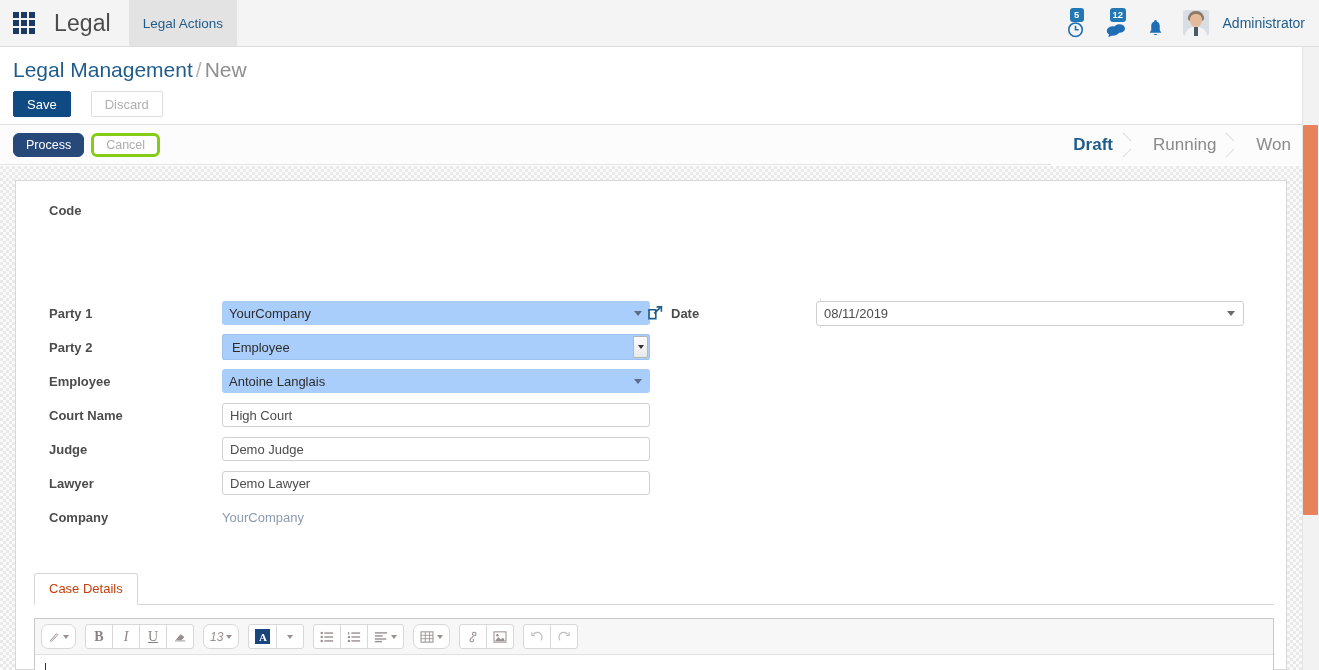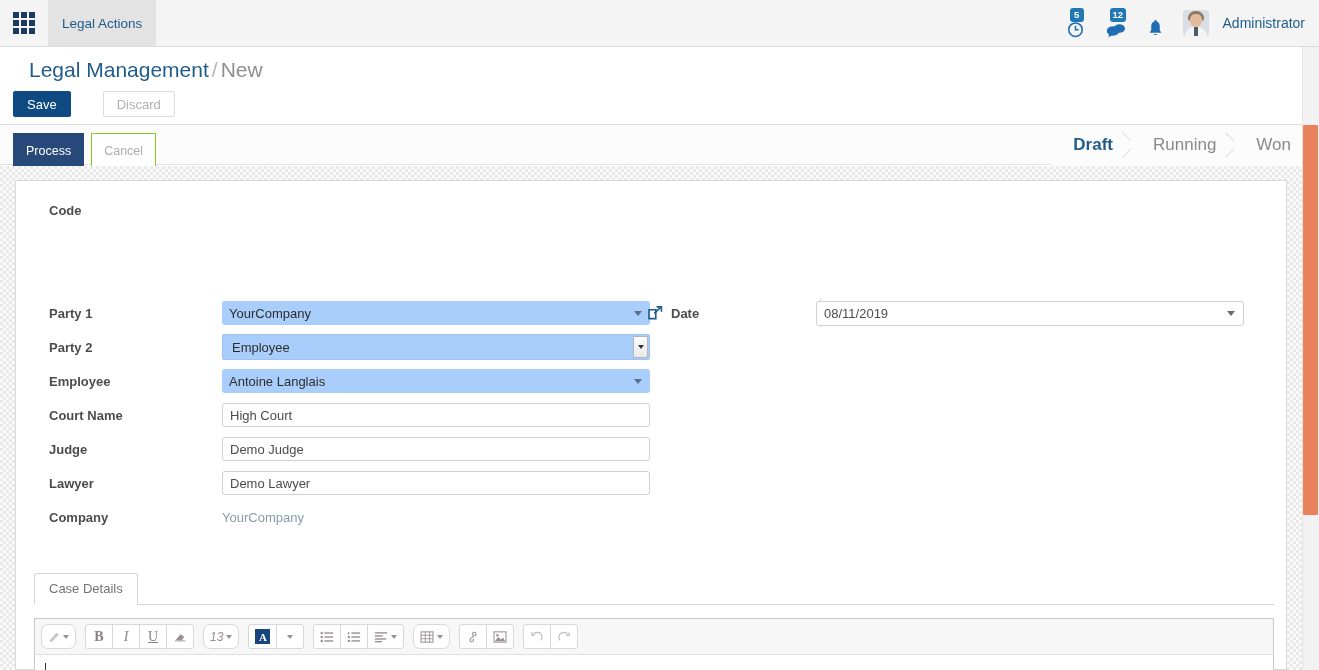--- a/index.html
+++ b/index.html
@@ -64,47 +64,47 @@
     background: #4a5a6a; }
   .user-name { font-size: 14px; color: #1f5c8b; cursor: pointer; }
 
   
   .cp-head {
     position: absolute; top: 47px; left: 0; width: 1319px; height: 78px;
     background: #ffffff;
     border-bottom: 1px solid #e0e0e0;
   }
   .breadcrumb {
-    position: absolute; top: 11px; left: 29px;
+    position: absolute; top: 11px; left: 13px;
     font-size: 21px; color: #7c7c7c; font-weight: 400;
   }
   .breadcrumb .bc-link { color: #1f5c8b; cursor: pointer; }
   .breadcrumb .bc-sep { color: #b5b5b5; padding: 0 3px; }
   .breadcrumb .bc-cur { color: #8f8f8f; }
-  .btn-row { position: absolute; top: 44px; left: 13px; display: flex; gap: 12px; }
+  .btn-row { position: absolute; top: 44px; left: 13px; display: flex; gap: 0; }
   .btn {
     height: 26px; padding: 0 13px; font-size: 13px;
     display: inline-flex; align-items: center; justify-content: center;
     border-radius: 2px; cursor: pointer; border: 1px solid transparent;
   }
   .btn-primary { background: #0f4b82; color: #fff; border-color: #0f4b82; }
   .btn-default { background: #fff; color: #b0b0b0; border: 1px solid #dcdcdc; margin-left: 20px; }
 
   
   .statusbar {
     position: absolute; top: 125px; left: 0; width: 1319px; height: 40px;
     background: #fcfcfc; border-bottom: 1px solid #e2e2e2;
   }
   .sb-buttons { position: absolute; top: 8px; left: 13px; display: flex; }
   .sb-btn {
-    height: 35px; padding: 0 12px; font-size: 12.5px;
-    display: inline-flex; align-items: center; border-radius: 0; cursor: pointer;
+    height: 24px; padding: 0 12px; font-size: 12.5px;
+    display: inline-flex; align-items: center; border-radius: 6px; cursor: pointer;
   }
   .sb-process { background: #27497a; color: #fff; border: 1px solid #27497a; }
-  .sb-cancel { background: #fff; color: #adadad; border: 1px solid #84cc16; margin-left: 7px; }
+  .sb-cancel { background: #fff; color: #adadad; border: 3px solid #84cc16; margin-left: 7px; }
   .sb-states { position: absolute; top: 0; right: 10px; height: 40px; display: flex; align-items: stretch; }
   .sb-state {
     position: relative; display: flex; align-items: center;
     padding: 0 18px 0 22px; font-size: 17px; color: #8a8a8a;
     background: #fcfcfc; cursor: pointer;
   }
   .sb-state::after {
     content: ""; position: absolute; right: -1px; top: 50%;
     width: 17px; height: 17px; margin-top: -9px;
     border-top: 1px solid #dedede; border-right: 1px solid #dedede;
@@ -189,21 +189,21 @@
   .date-inp .caret {
     position: absolute; right: 8px; top: 50%; margin-top: -2px;
     width: 0; height: 0; border-left: 4px solid transparent;
     border-right: 4px solid transparent; border-top: 5px solid #6b6b6b;
   }
 
   
   .notebook { position: absolute; top: 392px; left: 18px; width: 1240px; }
   .nb-tabs { display: flex; border-bottom: 1px solid #d6d6d6; }
   .nb-tab {
-    padding: 7px 14px 8px; font-size: 13px; color: #737373;
+    padding: 7px 14px 8px; font-size: 13px; color: #c2410c;
     background: #fff; border: 1px solid #d6d6d6; border-bottom: 1px solid #fff;
     border-radius: 3px 3px 0 0; margin-bottom: -1px; cursor: pointer;
   }
   .editor { margin-top: 13px; border: 1px solid #c9c9c9; background: #fff; }
   .ed-toolbar {
     background: #f7f7f7; border-bottom: 1px solid #e0e0e0;
     padding: 5px 6px; display: flex; align-items: center; gap: 9px; flex-wrap: nowrap;
   }
   .tb-group { display: flex; }
   .tb-btn {
@@ -248,20 +248,21 @@
         <i></i>
         <i></i>
         <i></i>
         <i></i>
         <i></i>
         <i></i>
         <i></i>
         <i></i>
     </span>
   </div>
+  <div class="brand">Legal</div>
   <div class="menu-tab">Legal Actions</div>
   <div class="nav-spacer"></div>
   <div class="nav-right">
 
     <div class="nav-icon">
       <svg width="19" height="19" viewBox="0 0 24 24">
         <circle cx="12" cy="13.5" r="8.5" fill="none" stroke="#1f6db5" stroke-width="2"></circle>
         <path d="M12 8.5 V13.5 H16" fill="none" stroke="#1f6db5" stroke-width="2"></path>
       </svg>
       <span class="badge">5</span>

